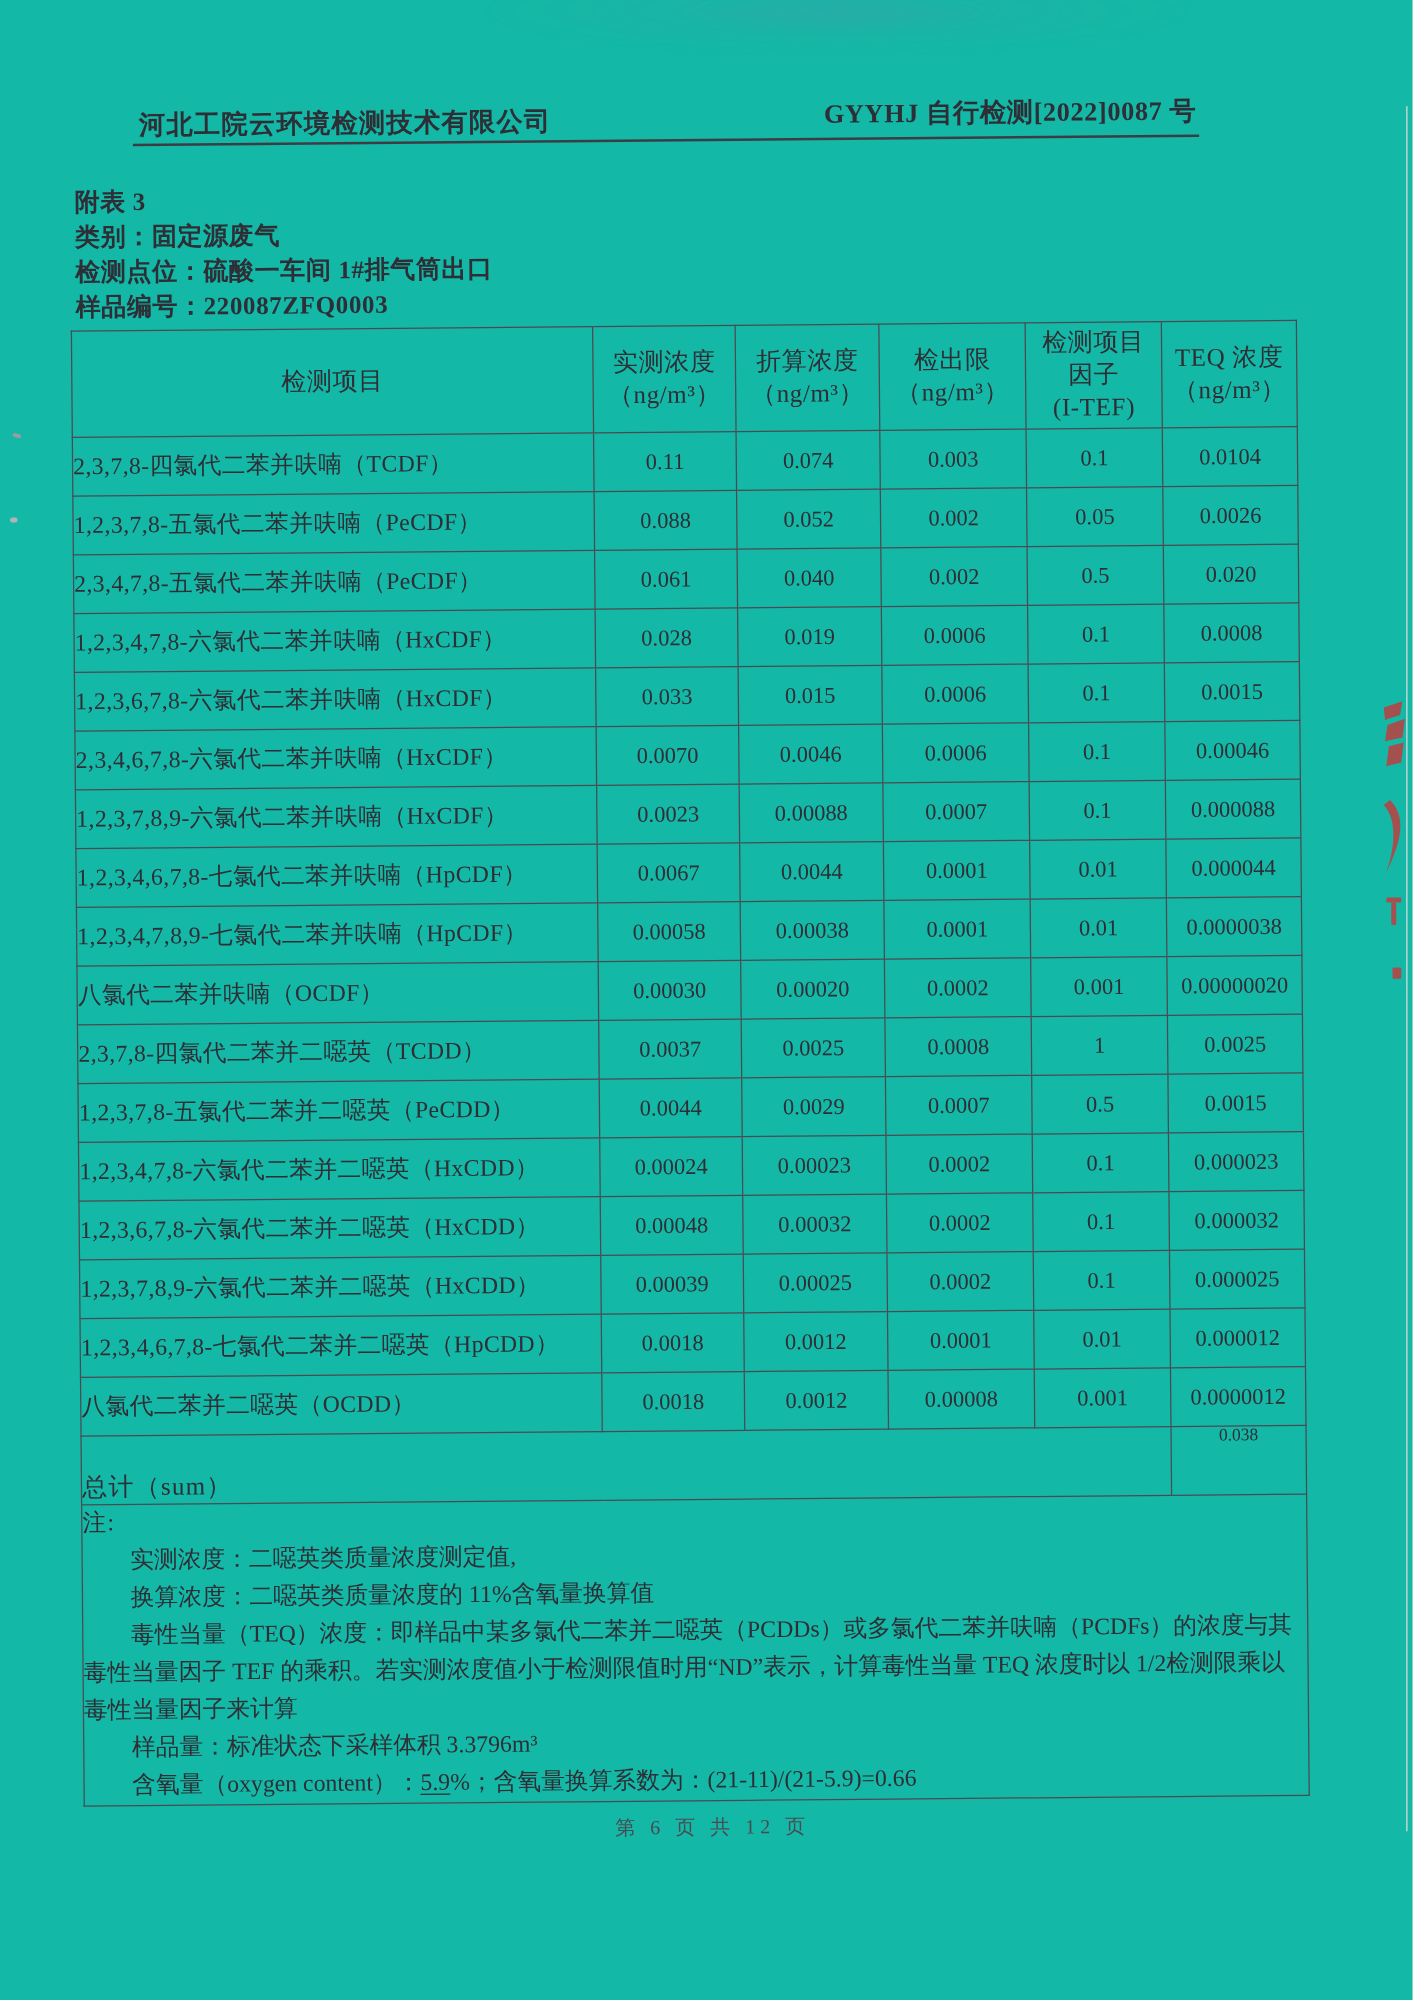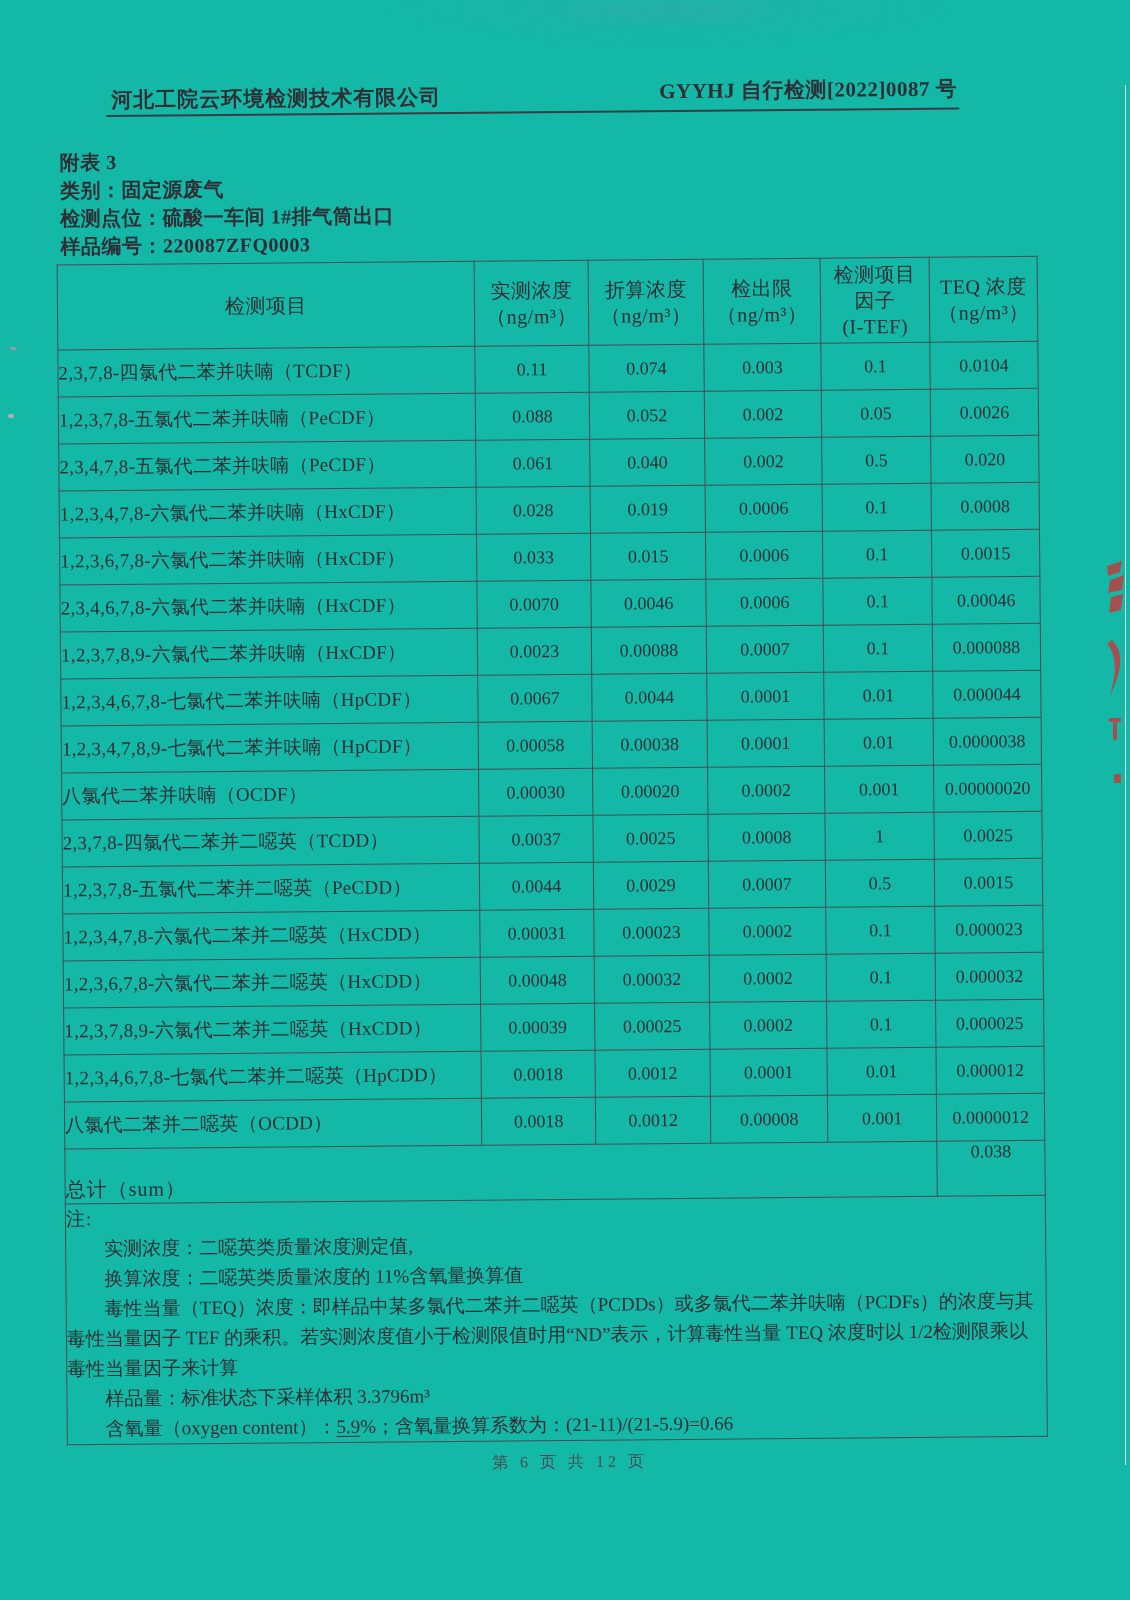--- a/index.html
+++ b/index.html
@@ -25,21 +25,21 @@
   }
   table.results th,table.results td{border:1px solid #4b4b53;padding:0;}
   table.results th{
     height:84px;font-weight:normal;font-size:20px;line-height:26px;
     white-space:pre-line;text-align:center;vertical-align:middle;letter-spacing:0.5px;
   }
   td.item{height:46px;text-align:left;padding-left:12px;letter-spacing:0.3px;}
   td.num{height:46px;text-align:center;font-size:18px;}
   tr.total-row td{height:54px;}
   td.total-label{text-align:left;padding-left:12px;font-size:20px;letter-spacing:1px;vertical-align:bottom;padding-bottom:8px;}
-  td.total-val{text-align:center;font-size:18px;vertical-align:top;padding-top:10px;}
+  td.total-val{text-align:center;font-size:14px;vertical-align:top;padding-top:10px;}
   td.notes-cell{height:238px;vertical-align:top;padding:6px 14px 10px 14px;font-size:19px;line-height:30px;}
   .note-title{letter-spacing:1px;}
   .note-ind{padding-left:38px;}
   .note-para{text-indent:38px;}
   .u{text-decoration:underline;text-underline-offset:3px;}
   
   .footer{position:absolute;left:0;top:1452px;width:100%;text-align:center;font-size:16px;letter-spacing:4px;color:#4a4b52;}
   
   .edge-line{position:absolute;left:1125px;top:85px;width:1px;height:1380px;background:#dadbde;}
   .ghost{position:absolute;left:380px;top:-14px;width:580px;height:56px;
@@ -187,21 +187,21 @@
           <tr>
     <td class="item">1,2,3,7,8-五氯代二苯并二噁英（PeCDD）</td>
     <td class="num">0.0044</td>
     <td class="num">0.0029</td>
     <td class="num">0.0007</td>
     <td class="num">0.5</td>
     <td class="num">0.0015</td>
   </tr>
           <tr>
     <td class="item">1,2,3,4,7,8-六氯代二苯并二噁英（HxCDD）</td>
-    <td class="num">0.00031</td>
+    <td class="num">0.00024</td>
     <td class="num">0.00023</td>
     <td class="num">0.0002</td>
     <td class="num">0.1</td>
     <td class="num">0.000023</td>
   </tr>
           <tr>
     <td class="item">1,2,3,6,7,8-六氯代二苯并二噁英（HxCDD）</td>
     <td class="num">0.00048</td>
     <td class="num">0.00032</td>
     <td class="num">0.0002</td>

